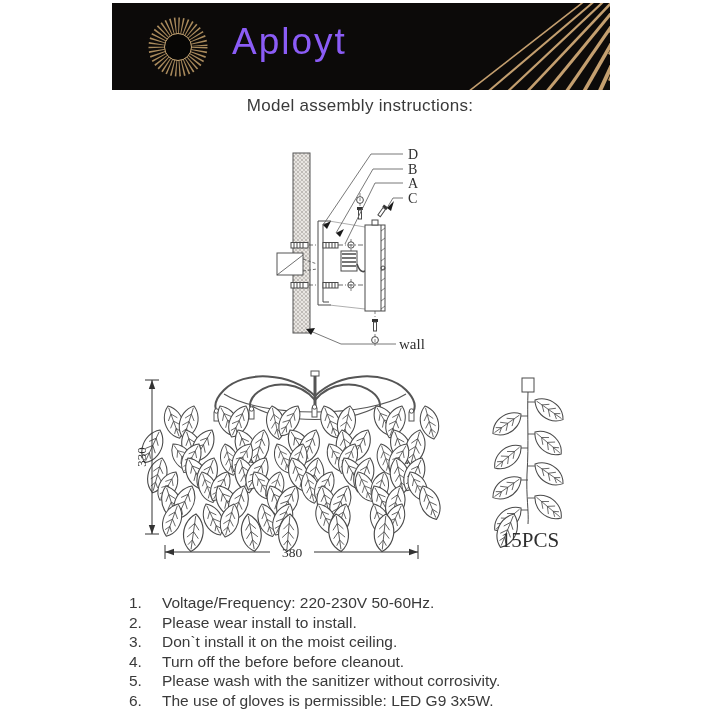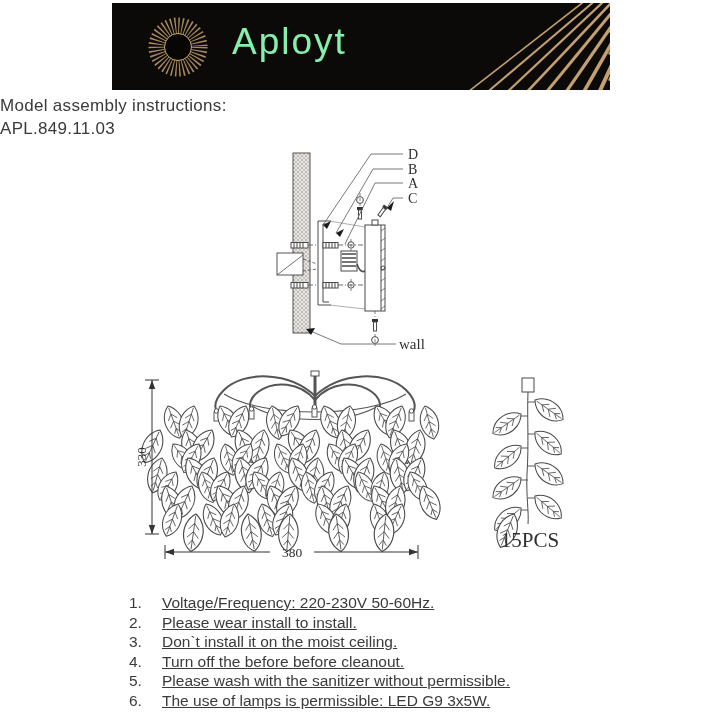--- a/index.html
+++ b/index.html
@@ -3,38 +3,38 @@
 <meta charset="utf-8">
 <style>
   html,body{margin:0;padding:0;background:#ffffff;}
   #page{position:relative;width:720px;height:720px;background:#ffffff;overflow:hidden;
         font-family:"Liberation Sans",sans-serif;color:#3d3d3d;}
 
   
   .banner{position:absolute;left:112px;top:3px;width:498px;height:87px;background:#0c0a09;overflow:hidden;}
   .banner svg{position:absolute;left:0;top:0;}
   .brand-text{position:absolute;left:120px;top:18px;font-size:37px;font-weight:400;
-              letter-spacing:2px;color:#86efac;}
+              letter-spacing:2px;color:#8b5cf6;}
 
   
-  .title-block{position:absolute;left:0;top:96px;width:720px;text-align:left;}
+  .title-block{position:absolute;left:0;top:96px;width:720px;text-align:center;}
   .title-line1{font-size:17px;color:#3a3a3a;letter-spacing:.3px;}
   .title-line2{font-size:17px;color:#3a3a3a;margin-top:3px;letter-spacing:.3px;}
 
   
   .mount-svg{position:absolute;left:253px;top:143px;}
   .lamp-svg{position:absolute;left:132px;top:366px;}
   .strand-svg{position:absolute;left:468px;top:374px;}
   .cad-text{font-family:"Liberation Serif",serif;fill:#2f2f2f;}
 
   
   .instructions{position:absolute;left:129px;top:593px;width:500px;}
   .instr-row{display:flex;font-size:15.5px;line-height:19.6px;color:#3a3a3a;}
   .instr-num{width:24px;flex:0 0 24px;text-align:left;}
-  .instr-text{flex:1;padding-left:9px;white-space:nowrap;text-decoration:underline;}
+  .instr-text{flex:1;padding-left:9px;white-space:nowrap;}
 </style>
 </head>
 <body>
 
 <svg width="0" height="0" style="position:absolute" aria-hidden="true">
   <defs>
     <g id="leaf">
       <path d="M0,0 C7,5 11,14 8.5,24 C7,30 3,34 0,36 C-3,34 -7,30 -8.5,24 C-11,14 -7,5 0,0 Z" fill="#ffffff" stroke="#4a4a4a" stroke-width="1.1"></path>
       <path d="M0,2 L0,34 M0,9 L5,15 M0,9 L-5,15 M0,17 L5.5,23 M0,17 L-5.5,23 M0,25 L3.5,30 M0,25 L-3.5,30" stroke="#4a4a4a" stroke-width="0.8" fill="none"></path>
     </g>
@@ -69,21 +69,20 @@
         <path d="M544,-30 L498,78" stroke-width="4.2"></path>
         <path d="M542,-22 L498,52" stroke-width="4.6"></path>
         <path d="M540,-14 L498,30" stroke-width="5"></path>
       </g>
     </svg>
     <div class="brand-text">Aployt</div>
   </div>
 
   <div class="title-block">
     <div class="title-line1">Model assembly instructions:</div>
-    <div class="title-line2">APL.849.11.03</div>
   </div>
 
   <svg class="mount-svg" width="215" height="218" viewBox="0 0 215 218">
     <g stroke="#4a4a4a" stroke-width="1" fill="none">
 
       <rect x="40" y="10" width="17" height="180" fill="url(#stipple)" stroke="#555"></rect>
 
       <rect x="24" y="110" width="26" height="22" fill="#ffffff" stroke="#555"></rect>
       <path d="M24,132 L50,112" stroke-width="0.8"></path>
       <path d="M50,116 L64,121 M50,128 L64,126" stroke-dasharray="3 2" stroke-width="0.8"></path>
@@ -324,21 +323,21 @@
     <div class="instr-row">
       <span class="instr-num">3.</span>
       <span class="instr-text">Don`t install it on the moist ceiling.</span>
     </div>
     <div class="instr-row">
       <span class="instr-num">4.</span>
       <span class="instr-text">Turn off the before before cleanout.</span>
     </div>
     <div class="instr-row">
       <span class="instr-num">5.</span>
-      <span class="instr-text">Please wash with the sanitizer without permissible.</span>
+      <span class="instr-text">Please wash with the sanitizer without corrosivity.</span>
     </div>
     <div class="instr-row">
       <span class="instr-num">6.</span>
-      <span class="instr-text">The use of lamps is permissible: LED G9 3x5W.</span>
+      <span class="instr-text">The use of gloves is permissible: LED G9 3x5W.</span>
     </div>
   </div>
 
 </div>
 
 </body></html>

